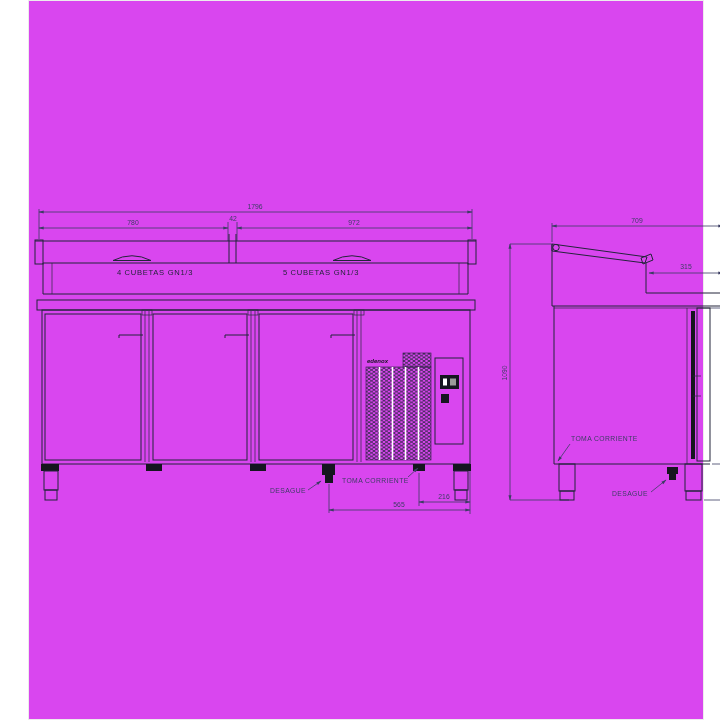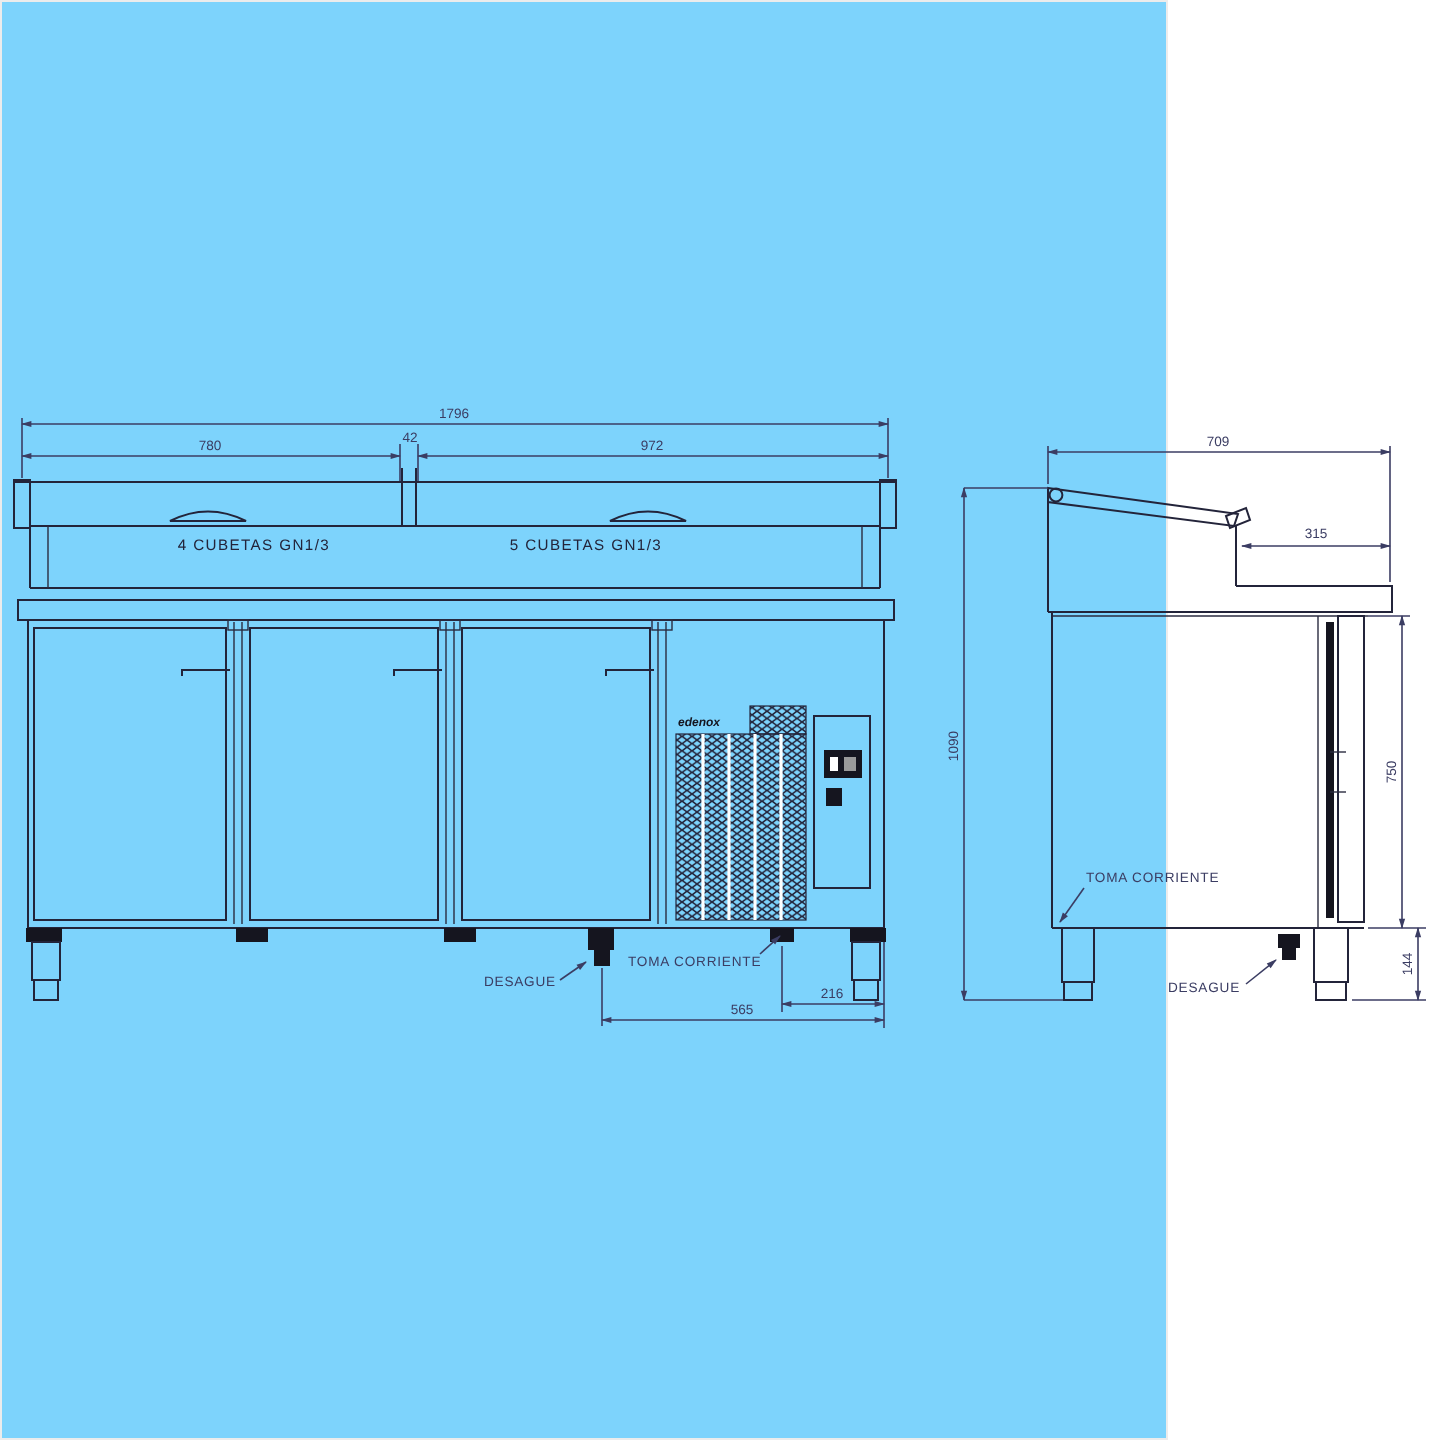--- a/index.html
+++ b/index.html
@@ -1,17 +1,17 @@
 <!DOCTYPE html>
 <html><head>
 <meta charset="utf-8">
 <style>
   html,body{margin:0;padding:0;background:#fff;}
-  .page{width:584px;height:720px;background:#7dd3fc;border:1px solid #ececec;box-sizing:border-box;
-        font-family:"Liberation Sans", sans-serif;position:relative;}
+  .page{width:676px;height:720px;background:#d946ef;border:1px solid #ececec;box-sizing:border-box;
+        font-family:"Liberation Sans", sans-serif;position:relative;margin-left:28px;}
   svg text{font-family:"Liberation Sans", sans-serif;}
   .dim{font-size:6.8px;fill:#3b3d63;}
   .lbl{font-size:6.8px;fill:#3b3d63;letter-spacing:.4px;}
   .well{font-size:7.6px;fill:#23243a;letter-spacing:.7px;}
   .logo{font-size:6px;fill:#15151f;font-style:italic;font-weight:bold;}
   .ln{stroke:#23243a;stroke-width:1;fill:none;}
   .lnthin{stroke:#2a2b40;stroke-width:.7;fill:none;}
   .dimln{stroke:#3b3d63;stroke-width:.8;fill:none;}
   .blk{fill:#15151f;stroke:none;}
 </style>

